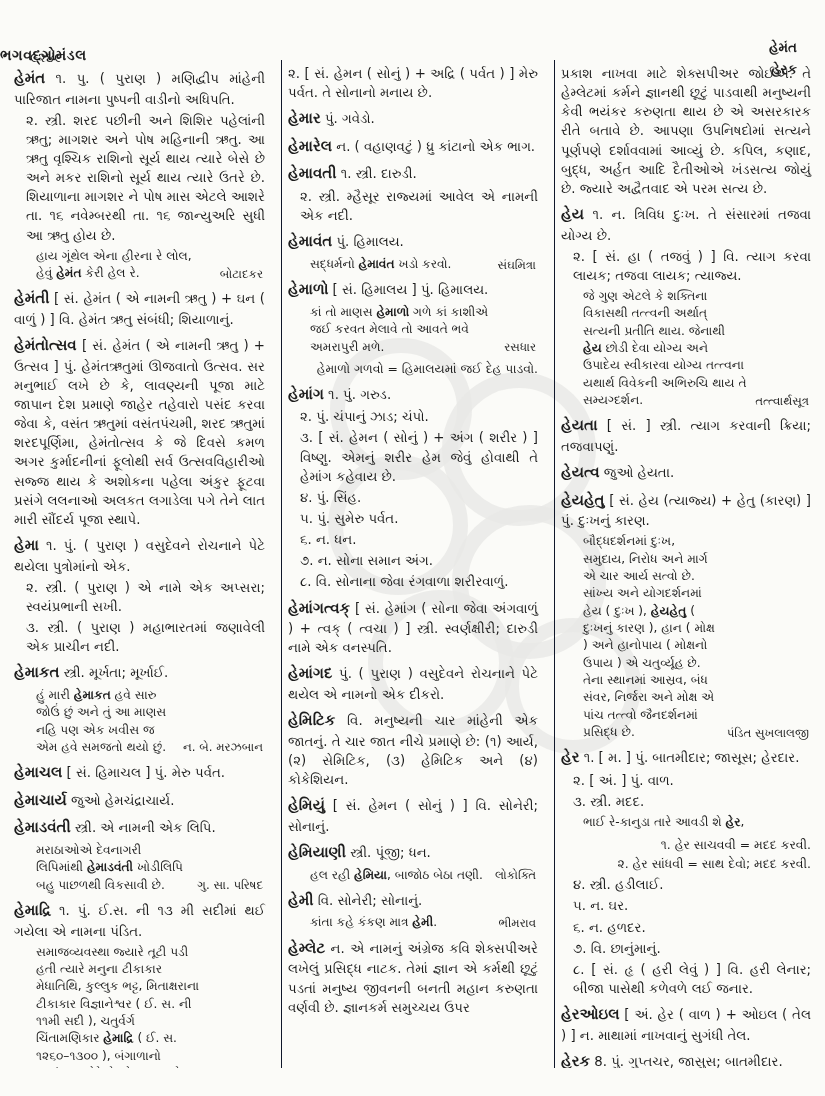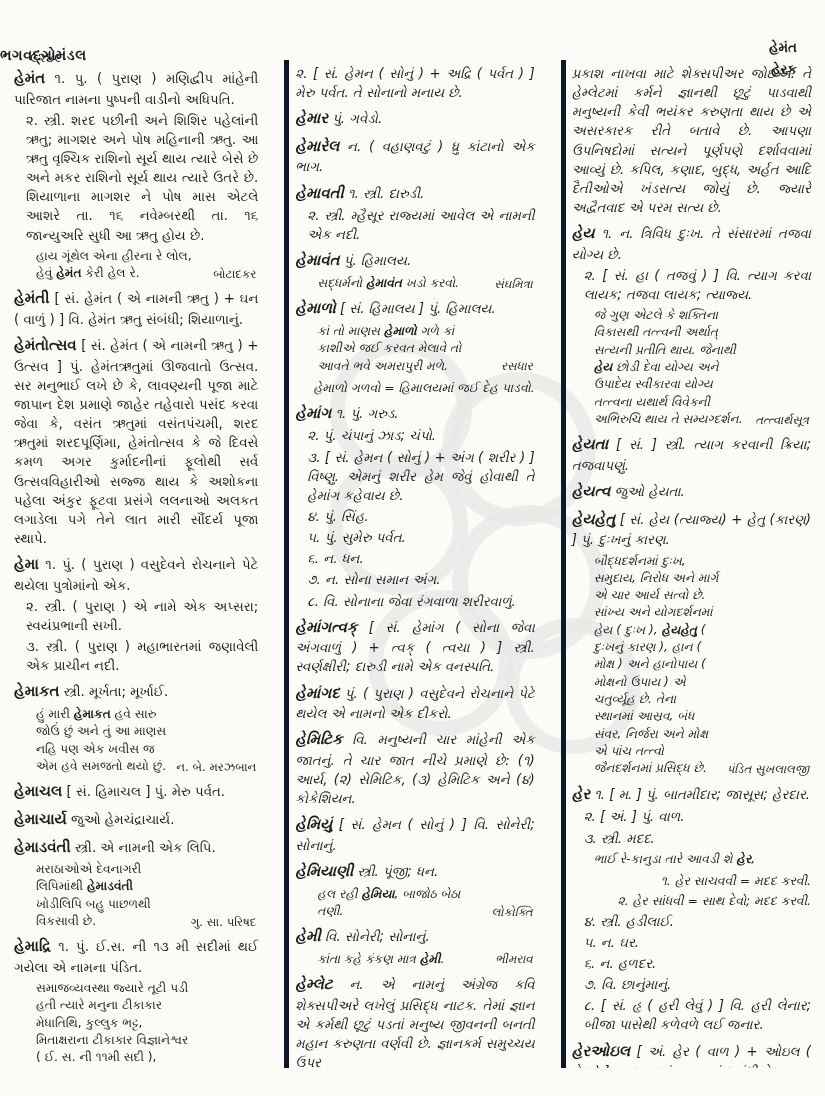--- a/index.html
+++ b/index.html
@@ -19,24 +19,24 @@
   .wm{position:absolute;inset:0;z-index:0;pointer-events:none;}
   .ring{position:absolute;border-radius:50%;border:15px solid #e9e9e6;opacity:.8;}
   .r1{left:330px;top:338px;width:112px;height:112px;}
   .r2{left:442px;top:372px;width:122px;height:122px;border-width:16px;}
   .r3{left:328px;top:455px;width:110px;height:110px;}
   .r4{left:452px;top:505px;width:122px;height:122px;border-width:16px;}
   .r5{left:368px;top:590px;width:116px;height:116px;}
   .r6{left:505px;top:618px;width:108px;height:108px;border-width:14px;}
   
   .cols{position:absolute;top:60px;left:8px;width:809px;bottom:28px;z-index:1;
-        display:grid;grid-template-columns:1fr 1fr 1fr;column-gap:20px;}
+        display:grid;grid-template-columns:1fr 1fr 1fr;column-gap:10px;}
   .col{overflow:hidden;padding:2px 6px 0 6px;
        font-size:13.3px;line-height:1.44;text-align:justify;}
-  .col + .col{border-left:5px solid #0f172a;font-style:italic;}
+  .col + .col{border-left:1px solid #0f172a;}
   .para{margin:2px 0;}
   .head{margin-top:6px;}
   .hw{font-weight:700;font-size:15px;}
   .sense{padding-left:12px;}
   .cont{}
   .quote{font-size:12.2px;line-height:1.42;margin:3px 2px 4px 22px;text-align:left;}
   .qline{}
   .qfoot{display:flex;align-items:flex-end;gap:8px;}
   .qfoot > span:first-child{flex:1 1 auto;}
   .qattr{font-size:11.8px;white-space:nowrap;margin-left:auto;}

